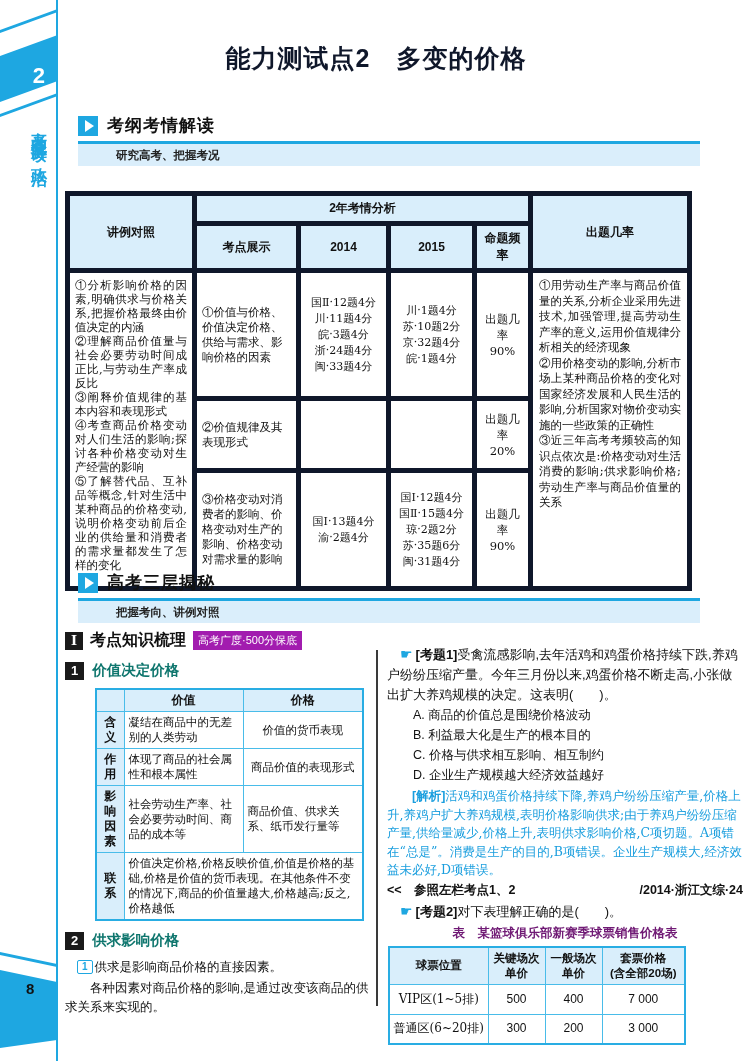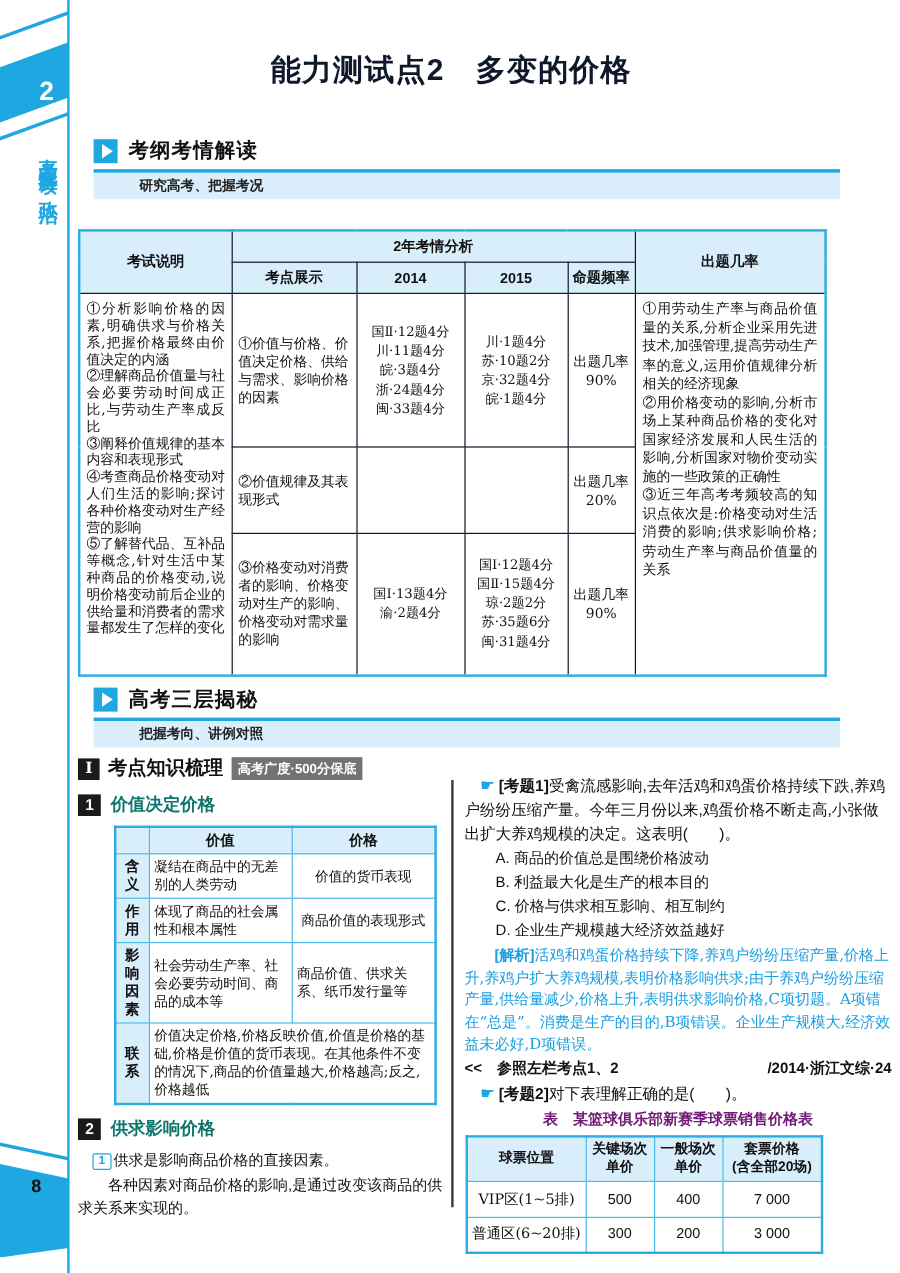--- a/index.html
+++ b/index.html
@@ -29,40 +29,40 @@
   .sec-sanceng { top:571px; }
   .sec-title-row { display:flex; align-items:center; gap:9px; border-bottom:3px solid #1ea7e1; padding-bottom:4px; }
   .sec-icon { width:20px; height:20px; background:#1ea7e1; display:inline-flex; align-items:center; justify-content:center; }
   .sec-icon .tri { width:0; height:0; border-left:9px solid #fff; border-top:6px solid transparent; border-bottom:6px solid transparent; margin-left:2px; }
   .sec-title { font-size:17px; font-weight:bold; color:#111; letter-spacing:1px; }
   .sec-subtitle { background:#daeefb; height:22px; line-height:22px; padding-left:38px; font-size:11.5px; font-weight:bold; color:#222; }
 
   
   table { border-collapse:collapse; }
   .t1 { position:absolute; left:65px; top:191px; width:622px; table-layout:fixed; }
-  .t1 td { border:1px solid #0f172a; font-size:11.5px; color:#111; padding:3px 4px; }
+  .t1 td { border:5px solid #0f172a; font-size:11.5px; color:#111; padding:3px 4px; }
   .t1 { border:2px solid #29ade3; }
   .t1 .hd { background:#d9eefb; text-align:center; vertical-align:middle; font-weight:bold; font-size:12px; padding:4px 2px; }
   .kai { font-family:"DejaVu Serif","Liberation Serif",serif; }
   .t1 .desc { vertical-align:top; line-height:14px; font-size:11.5px; text-align:justify; padding:5px 5px; }
   .t1 .pts { vertical-align:middle; line-height:15px; padding:4px 5px; }
   .t1 .num-cell { vertical-align:middle; text-align:center; line-height:16px; font-size:11px; }
   .t1 .freq { vertical-align:middle; text-align:center; line-height:16px; font-size:11.5px; }
   .t1 .forecast { vertical-align:top; line-height:15.5px; padding:5px 6px; text-align:justify; }
   .pre { white-space:pre-line; }
 
   
   .left-col { position:absolute; left:65px; top:630px; width:309px; }
   .col-divider { position:absolute; left:376px; top:650px; width:2px; height:356px; background:#3a3a3a; }
   .right-col { position:absolute; left:387px; top:644px; width:356px; }
 
   .block-head { display:flex; align-items:center; gap:7px; margin-bottom:10px; }
   .roman-badge { background:#1a1a1a; color:#fff; font-family:"DejaVu Serif",serif; font-weight:bold; font-size:13px; padding:0 6px; line-height:18px; }
   .block-title { font-size:16px; font-weight:bold; color:#111; }
-  .blue-badge { background:#737373; color:#fff; font-size:11px; font-weight:bold; padding:2px 5px; }
+  .blue-badge { background:#a21caf; color:#fff; font-size:11px; font-weight:normal; padding:2px 5px; }
   .sub-head { display:flex; align-items:center; gap:8px; margin:8px 0 8px 0; }
   .num-badge { background:#1a1a1a; color:#fff; font-weight:bold; font-size:13px; padding:0 6px; line-height:18px; }
   .sub-title { font-size:14.5px; font-weight:bold; color:#0f766e; }
 
   .t2 { margin-left:30px; width:267px; table-layout:fixed; border:2px solid #29ade3; }
   .t2 td { border:1px solid #49bce9; font-size:11.5px; color:#111; line-height:15px; padding:3px 4px; }
   .t2 .hd { background:#d9eefb; text-align:center; font-weight:bold; font-size:12px; }
   .t2 .lbl { background:#d9eefb; text-align:center; vertical-align:middle; font-weight:bold; font-size:12px; }
   .t2 .c { vertical-align:middle; }
   .t2 .ctr { text-align:center; vertical-align:middle; }
@@ -119,21 +119,21 @@
     <colgroup>
         <col style="width:127px">
         <col style="width:104px">
         <col style="width:90px">
         <col style="width:86px">
         <col style="width:56px">
         <col style="width:159px">
       </colgroup>
     <tbody>
         <tr>
-      <td class="hd" rowspan="2">考试说明</td>
+      <td class="hd" rowspan="2">讲例对照</td>
       <td class="hd" colspan="4">2年考情分析</td>
       <td class="hd" rowspan="2">出题几率</td>
     </tr>
     <tr>
       <td class="hd">考点展示</td>
       <td class="hd">2014</td>
       <td class="hd">2015</td>
       <td class="hd">命题频率</td>
     </tr>
     <tr style="height:128px">

